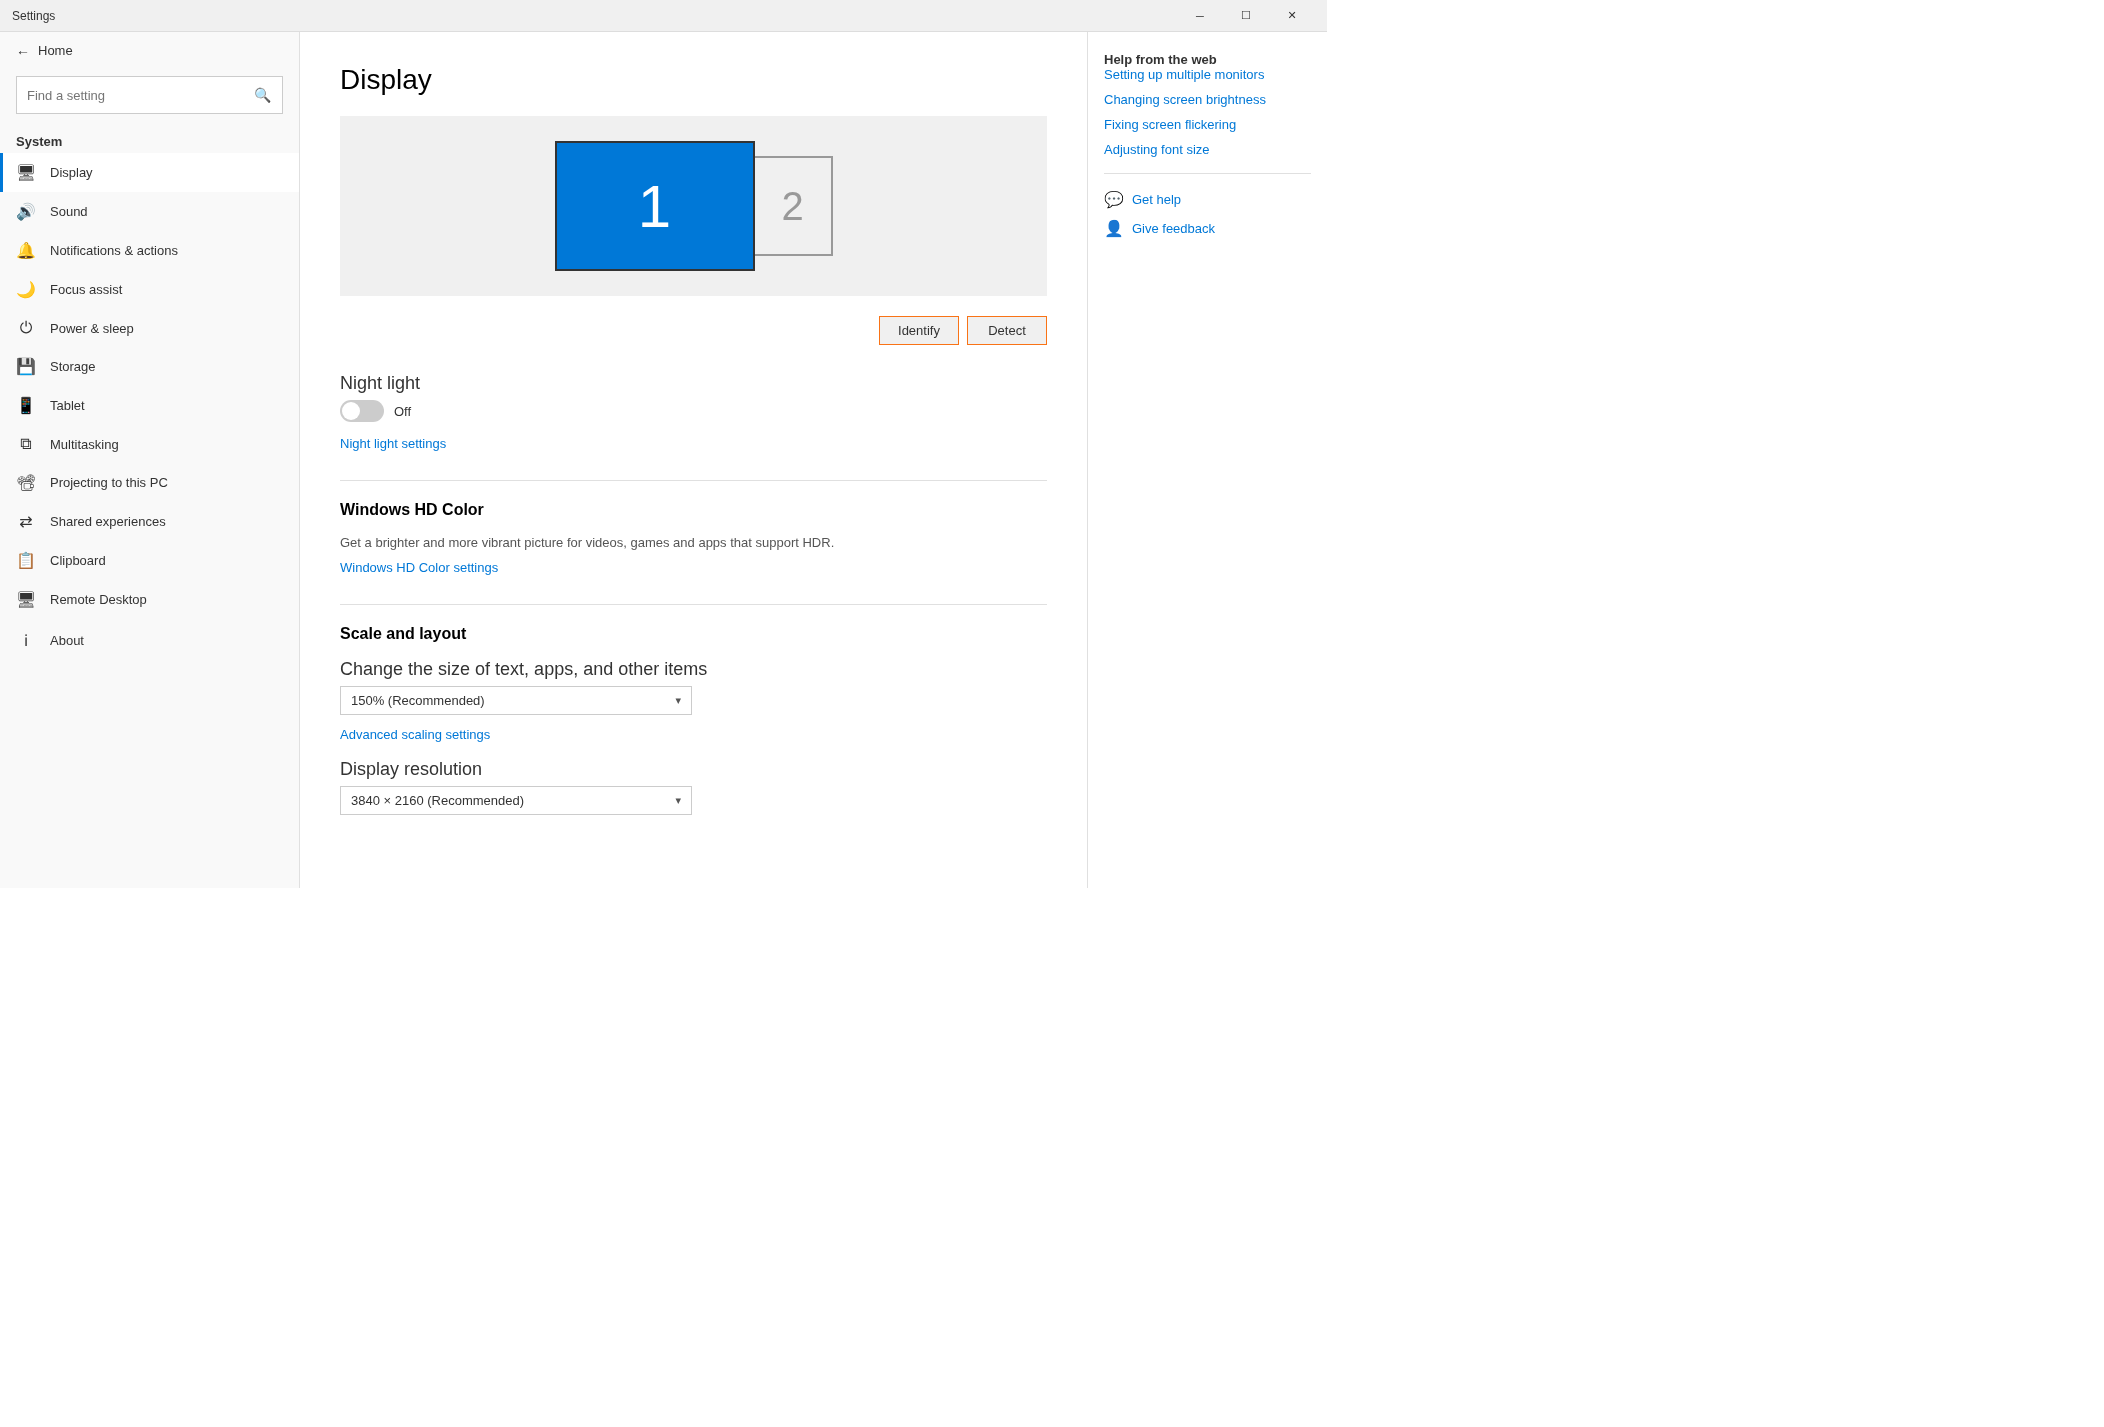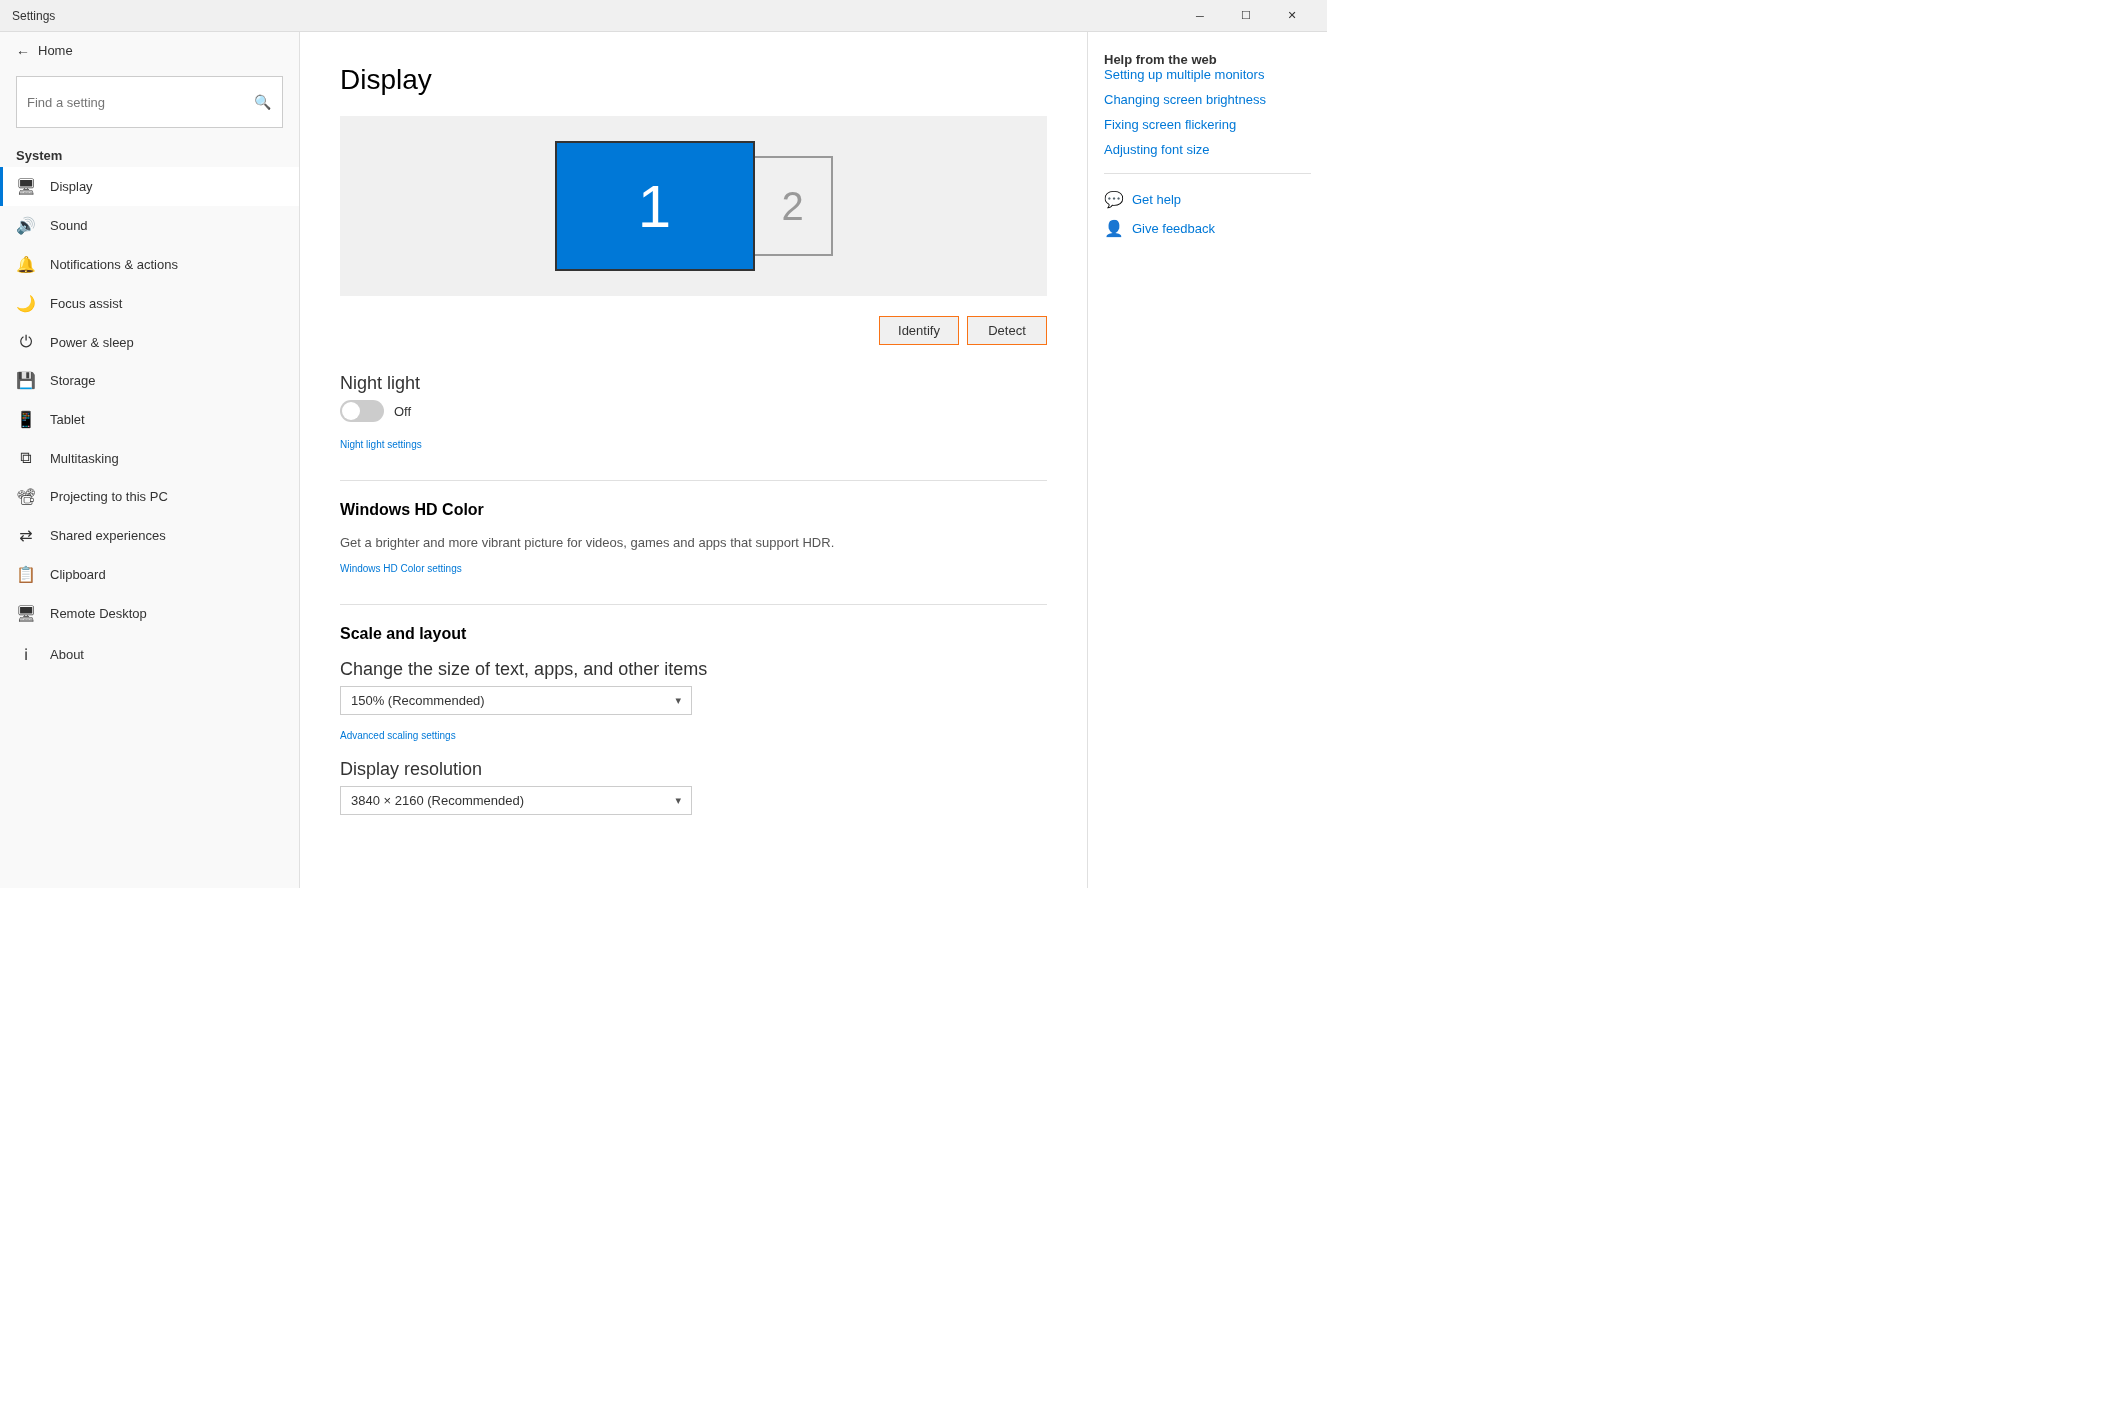--- a/index.html
+++ b/index.html
@@ -75,21 +75,21 @@
     }
     .sidebar-back-arrow {
       font-size: 14px;
     }
     .sidebar-search {
       margin: 8px 16px;
       display: flex;
       align-items: center;
       border: 1px solid #ccc;
       background: #fff;
-      height: 52px;
+      height: 38px;
       padding: 0 10px;
       gap: 12px;
     }
     .sidebar-search input {
       border: none;
       outline: none;
       flex: 1;
       font-size: 13px;
       background: transparent;
       color: #333;
@@ -234,21 +234,21 @@
       position: absolute;
       top: 2px;
       transition: left 0.2s;
     }
     .toggle-label {
       font-size: 13px;
       color: #333;
     }
     .link {
       color: #0078d7;
-      font-size: 10px;
+      font-size: 13px;
       cursor: pointer;
       text-decoration: none;
     }
     .description-text {
       font-size: 13px;
       color: #555;
       margin-bottom: 8px;
     }
     .select-dropdown {
       display: flex;

